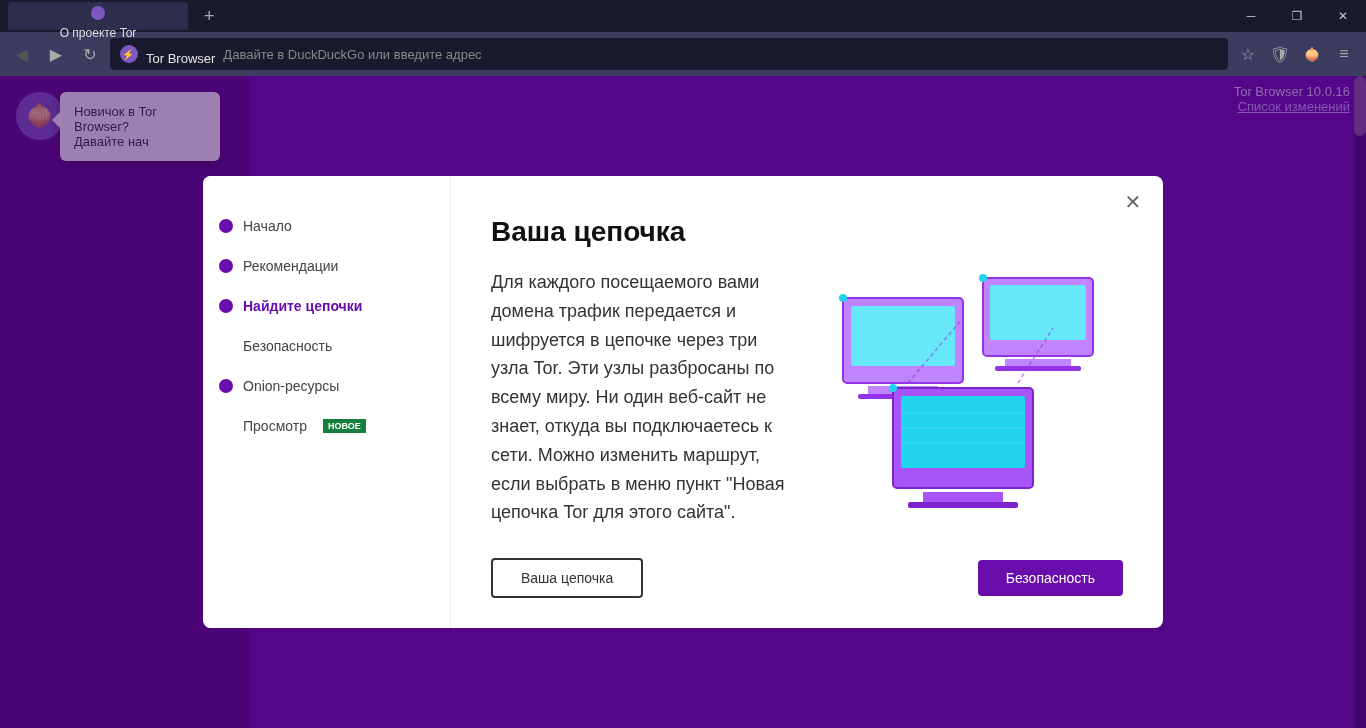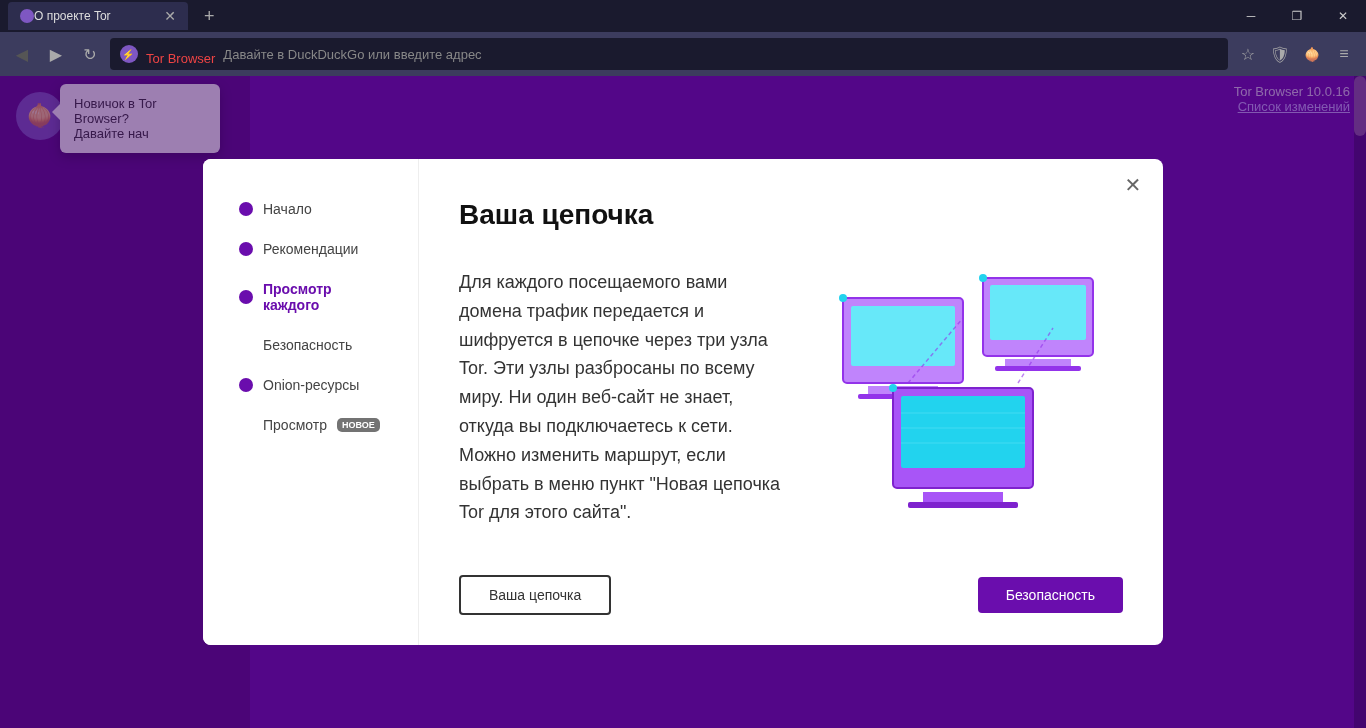--- a/index.html
+++ b/index.html
@@ -12,24 +12,24 @@
       display: flex;
       align-items: center;
       justify-content: space-between;
       padding: 0 0 0 8px;
       color: #ccc;
       font-size: 12px;
       user-select: none;
     }
     .titlebar-left { display: flex; align-items: center; gap: 8px; }
     .tab {
-      display: flex; align-items: center; 
-      background: #2d2d4e; padding: 4px 12px;
+      display: flex; align-items: center; gap: 6px;
+      background: #2d2d4e; padding: 4px 30px;
       border-radius: 4px 4px 0 0; font-size: 12px; color: #ddd;
-      height: 28px; min-width: 180px;
+      height: 28px; min-width: 180px; flex-direction: column;
     }
     .tab-icon { width: 14px; height: 14px; background: #7e57c2; border-radius: 50%; flex-shrink: 0; }
     .tab-close { margin-left: auto; cursor: pointer; color: #aaa; font-size: 14px; }
     .new-tab-btn { font-size: 18px; color: #aaa; cursor: pointer; padding: 0 8px; }
     .titlebar-controls { display: flex; align-items: center; }
     .titlebar-btn { width: 46px; height: 32px; display: flex; align-items: center; justify-content: center; cursor: pointer; font-size: 12px; color: #ccc; }
 
     
     .toolbar {
       height: 44px;
@@ -70,21 +70,21 @@
     .tor-logo {
       width: 48px; height: 48px; background: #7e57c2;
       border-radius: 50%; display: flex; align-items: center;
       justify-content: center; margin-bottom: 12px;
       font-size: 22px; color: white;
     }
 
     
     .tooltip-popup {
       position: absolute;
-      top: 8px; left: 60px;
+      top: 16px; left: 60px;
       background: white;
       border-radius: 6px;
       padding: 12px 14px;
       width: 160px;
       font-size: 13px;
       color: #333;
       box-shadow: 0 4px 12px rgba(0,0,0,0.3);
       z-index: 5;
     }
     .tooltip-popup::before {
@@ -136,23 +136,23 @@
       border-radius: 8px;
       width: 960px;
       max-height: 580px;
       display: flex;
       position: relative;
       overflow: hidden;
     }
 
     
     .modal-sidebar {
-      width: 216px;
+      width: 248px;
       background: white;
-      padding: 30px 28px;
+      padding: 30px 8px;
       border-right: 1px solid #eee;
       flex-shrink: 0;
     }
     .modal-nav-item {
       display: flex;
       align-items: center;
       gap: 10px;
       padding: 12px 8px;
       cursor: pointer;
       color: #444;
@@ -164,21 +164,20 @@
       width: 14px; height: 14px; border-radius: 50%;
       background: #6a0dad; flex-shrink: 0;
     }
 
     
     .modal-content {
       flex: 1;
       padding: 40px 40px 30px;
       display: flex;
       flex-direction: column;
-      gap: 17px;
     }
     .modal-title {
       font-size: 28px;
       font-weight: bold;
       color: #111;
       margin-bottom: 20px;
     }
     .modal-body {
       display: flex;
       flex: 1;
@@ -229,25 +228,26 @@
       border: 2px solid #333;
       color: #333;
     }
     .btn-primary {
       background: #6a0dad;
       color: white;
     }
 
     
     .badge {
-      background: #737373;
+      background: #15803d;
       color: white;
       font-size: 9px;
       padding: 2px 5px;
-      border-radius: 5px;
+      border-radius: 0;
+      margin-left: 6px;
       font-weight: bold;
       text-transform: uppercase;
     }
 
     
     .illustration-svg { width: 280px; height: 260px; }
   </style>
 </head>
 <body>
 
@@ -266,21 +266,21 @@
     <div class="titlebar-btn close">✕</div>
   </div>
 </div>
 
 <div class="toolbar">
   <div class="nav-btn disabled">◀</div>
   <div class="nav-btn">▶</div>
   <div class="nav-btn">↻</div>
   <div class="address-bar">
     <div class="address-icon">⚡</div>
-    <span style="color:#ef4444; font-size:13px;margin-top:8px;">Tor Browser</span>
+    <span style="color:#e5e5e5; font-size:13px;margin-top:8px;">Tor Browser</span>
     <span class="address-text">Давайте в DuckDuckGo или введите адрес</span>
   </div>
   <div class="toolbar-right">
     <div class="toolbar-icon">☆</div>
     <div class="toolbar-icon">🛡</div>
     <div class="toolbar-icon" style="font-size: 13px; color: #b39ddb;">🧅</div>
     <div class="toolbar-icon">≡</div>
   </div>
 </div>
 
@@ -317,21 +317,21 @@
       <div class="modal-nav-item">
             <div class="nav-dot"></div>
             <span>Начало</span>
           </div>
           <div class="modal-nav-item">
             <div class="nav-dot"></div>
             <span>Рекомендации</span>
           </div>
           <div class="modal-nav-item active">
             <div class="nav-dot"></div>
-            <span>Просмотр каждого</span>
+            <span>Найдите цепочки</span>
           </div>
           <div class="modal-nav-item">
             <div style="width: 14px;"></div>
             <span>Безопасность</span>
           </div>
           <div class="modal-nav-item">
             <div class="nav-dot"></div>
             <span>Onion-ресурсы</span>
           </div>
           <div class="modal-nav-item">

